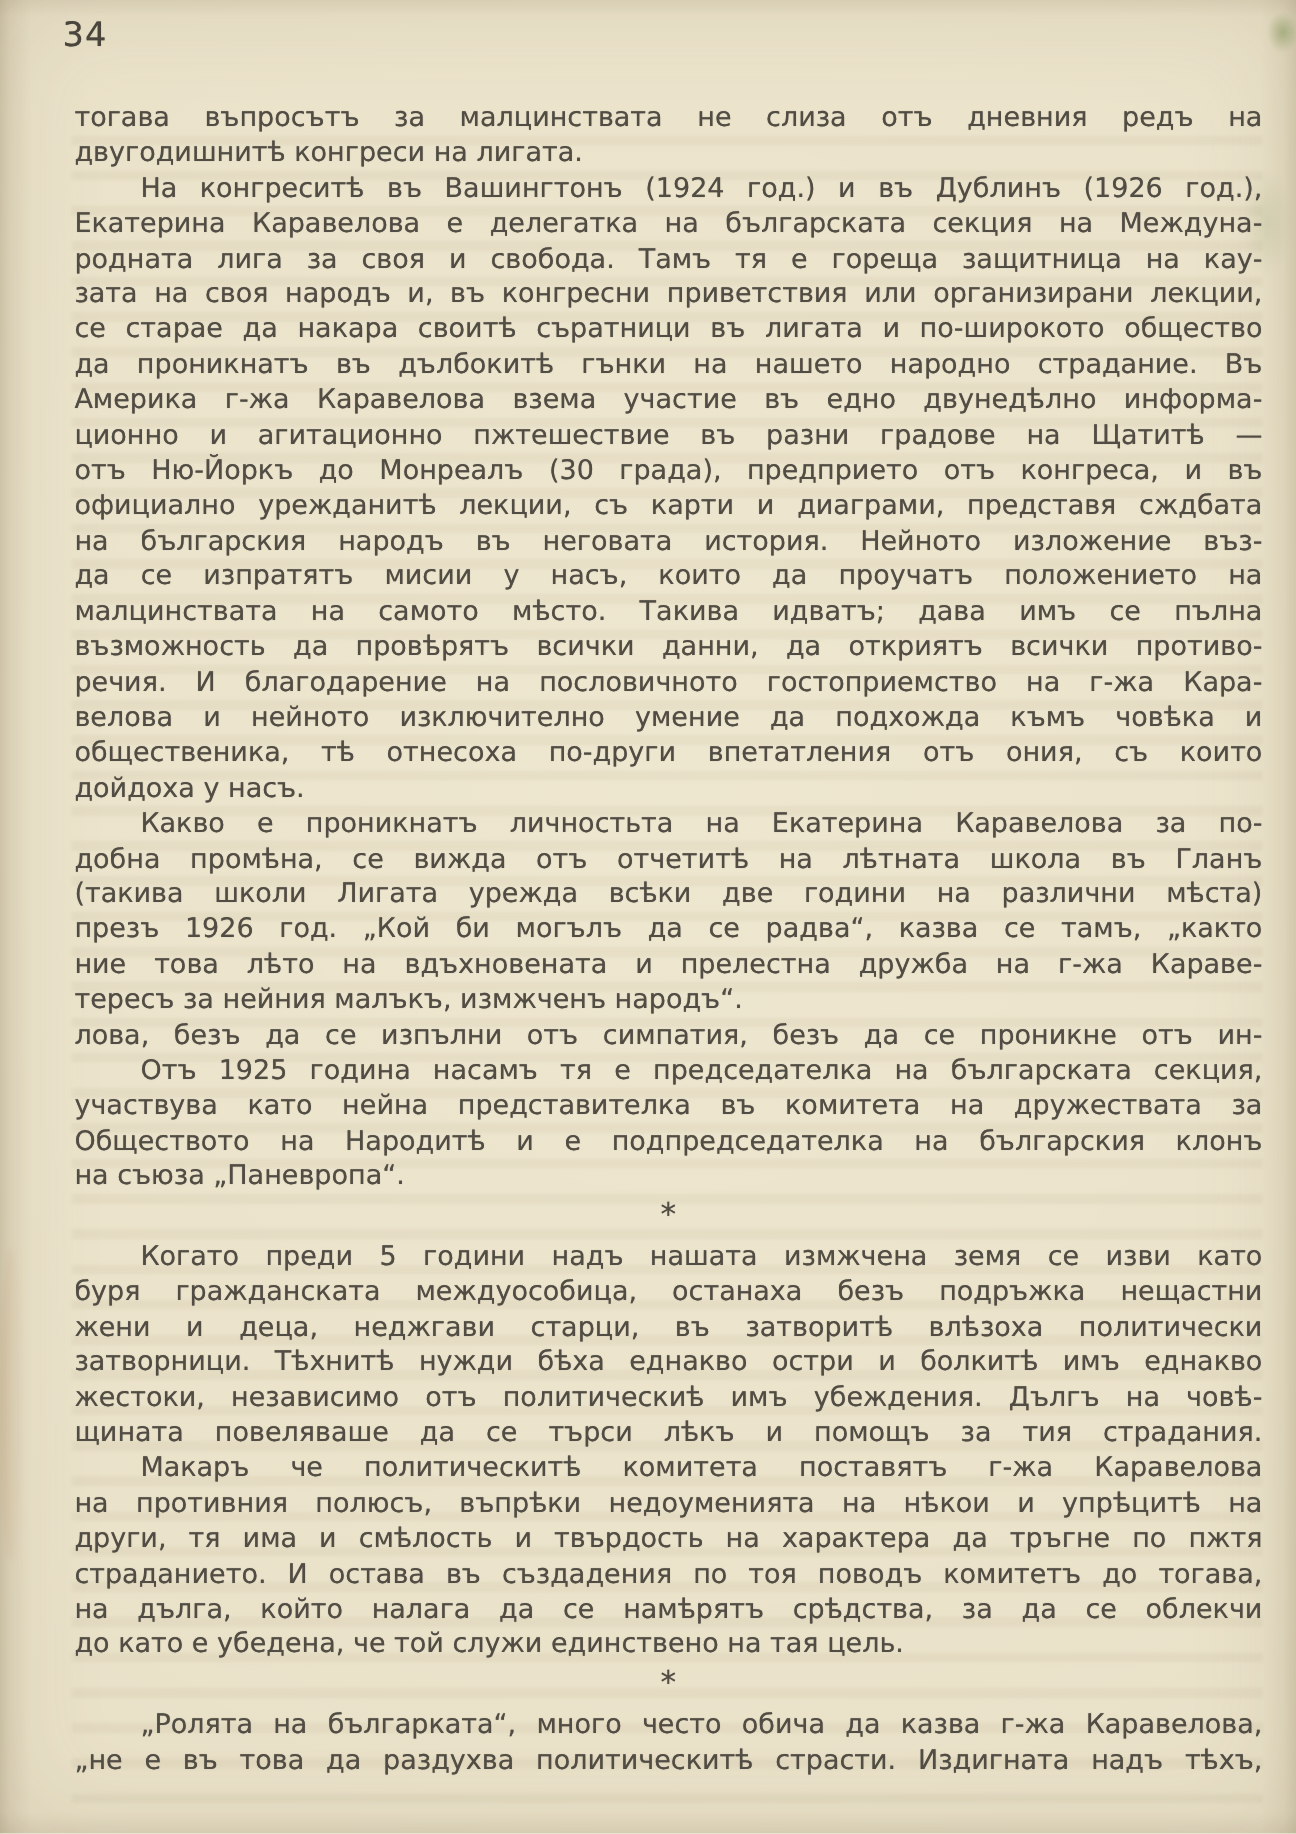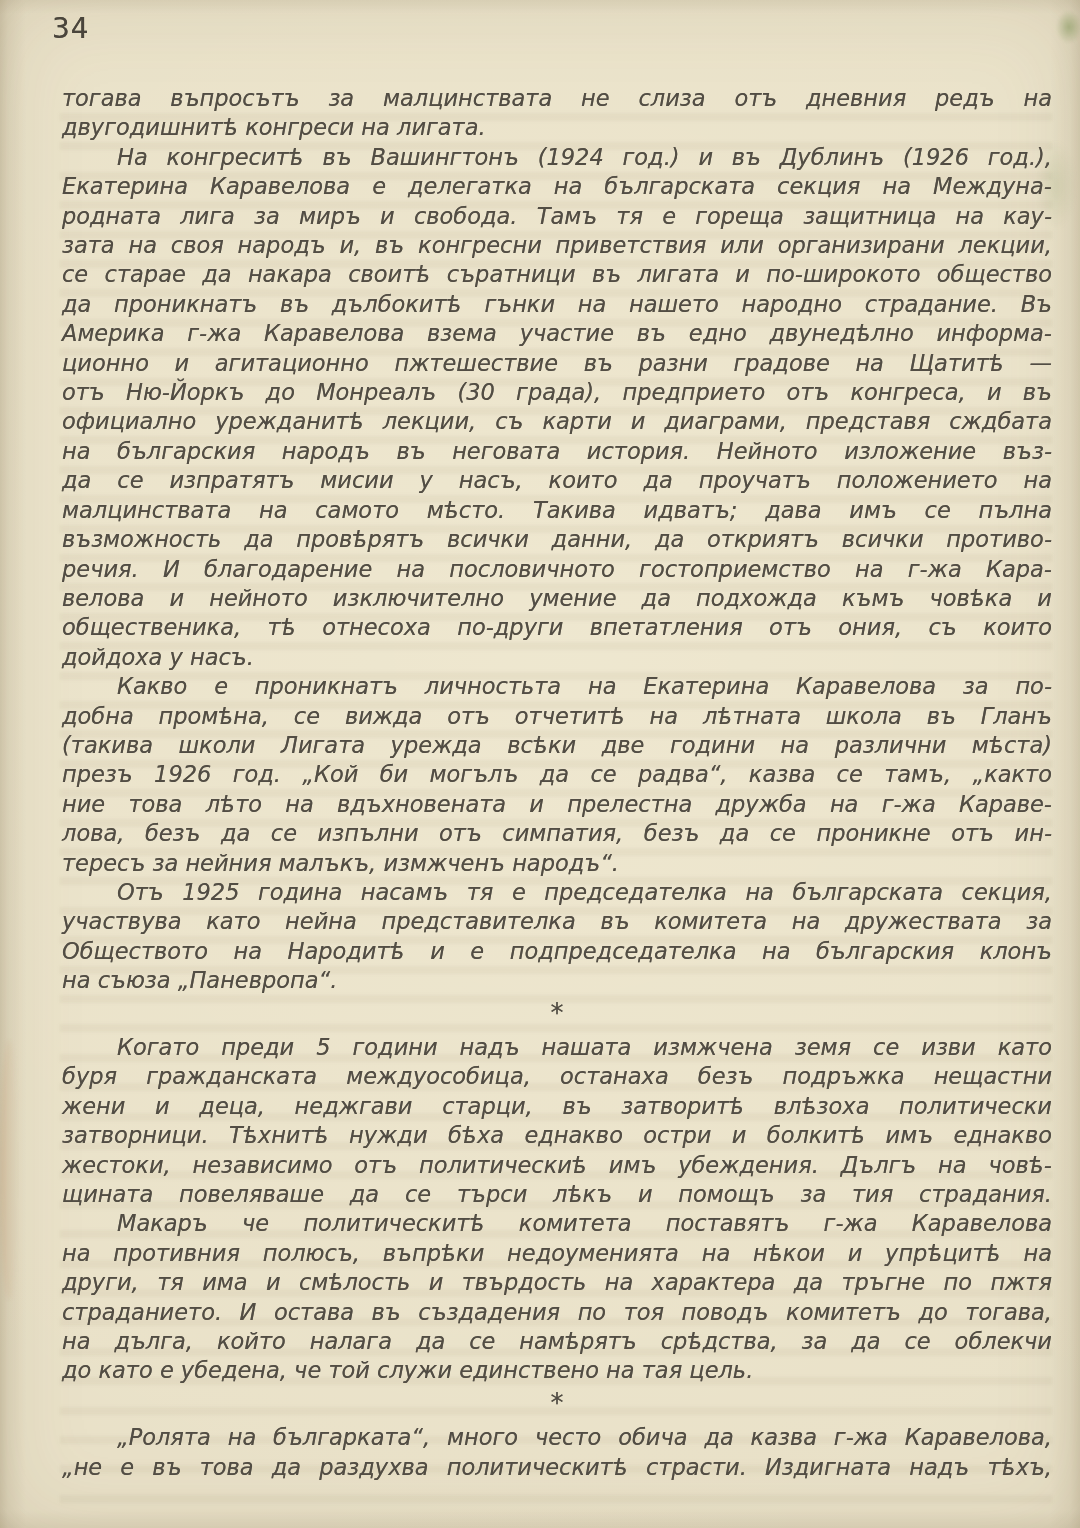--- a/index.html
+++ b/index.html
@@ -62,21 +62,20 @@
     font-size: 22.5px;
     line-height: 29.4px;
     color: #524d44;
     text-shadow: 0 0 0.6px rgba(82,77,68,0.72);
   }
   .line {
     text-align: justify;
     text-align-last: justify;
     white-space: normal;
     min-height: 29.4px;
-    font-style: italic;
   }
   .line.indent { text-indent: 55px; }
   .line.endline { text-align-last: left; }
   .separator {
     text-align: center;
     font-size: 26px;
     line-height: 29.4px;
     height: 29.4px;
     margin: 3px 0 5px 0;
   }
@@ -88,43 +87,43 @@
   <div class="bleed"></div>
   <div class="smudge s1"></div>
   <div class="smudge s2"></div>
   <div class="smudge s3"></div>
   <div class="page-number">34</div>
   <div class="text-block">
       <div class="line">тогава въпросътъ за малцинствата не слиза отъ дневния редъ на</div>
       <div class="line endline">двугодишнитѣ конгреси на лигата.</div>
       <div class="line indent">На конгреситѣ въ Вашингтонъ (1924 год.) и въ Дублинъ (1926 год.),</div>
       <div class="line">Екатерина Каравелова е делегатка на българската секция на Междуна-</div>
-      <div class="line">родната лига за миръ и свобода. Тамъ тя е гореща защитница на кау-</div>
+      <div class="line">родната лига за своя и свобода. Тамъ тя е гореща защитница на кау-</div>
       <div class="line">зата на своя народъ и, въ конгресни приветствия или организирани лекции,</div>
       <div class="line">се старае да накара своитѣ съратници въ лигата и по-широкото общество</div>
       <div class="line">да проникнатъ въ дълбокитѣ гънки на нашето народно страдание. Въ</div>
       <div class="line">Америка г-жа Каравелова взема участие въ едно двунедѣлно информа-</div>
       <div class="line">ционно и агитационно пжтешествие въ разни градове на Щатитѣ —</div>
       <div class="line">отъ Ню-Йоркъ до Монреалъ (30 града), предприето отъ конгреса, и въ</div>
       <div class="line">официално урежданитѣ лекции, съ карти и диаграми, представя сждбата</div>
       <div class="line">на българския народъ въ неговата история. Нейното изложение въз-</div>
       <div class="line">да се изпратятъ мисии у насъ, които да проучатъ положението на</div>
       <div class="line">малцинствата на самото мѣсто. Такива идватъ; дава имъ се пълна</div>
       <div class="line">възможность да провѣрятъ всички данни, да откриятъ всички противо-</div>
       <div class="line">речия. И благодарение на пословичното гостоприемство на г-жа Кара-</div>
       <div class="line">велова и нейното изключително умение да подхожда къмъ човѣка и</div>
       <div class="line">общественика, тѣ отнесоха по-други впетатления отъ ония, съ които</div>
       <div class="line endline">дойдоха у насъ.</div>
       <div class="line indent">Какво е проникнатъ личностьта на Екатерина Каравелова за по-</div>
       <div class="line">добна промѣна, се вижда отъ отчетитѣ на лѣтната школа въ Гланъ</div>
       <div class="line">(такива школи Лигата урежда всѣки две години на различни мѣста)</div>
       <div class="line">презъ 1926 год. „Кой би могълъ да се радва“, казва се тамъ, „както</div>
       <div class="line">ние това лѣто на вдъхновената и прелестна дружба на г-жа Караве-</div>
+      <div class="line endline">тересъ за нейния малъкъ, измжченъ народъ“.</div>
       <div class="line">лова, безъ да се изпълни отъ симпатия, безъ да се проникне отъ ин-</div>
-      <div class="line endline">тересъ за нейния малъкъ, измжченъ народъ“.</div>
       <div class="line indent">Отъ 1925 година насамъ тя е председателка на българската секция,</div>
       <div class="line">участвува като нейна представителка въ комитета на дружествата за</div>
       <div class="line">Обществото на Народитѣ и е подпредседателка на българския клонъ</div>
       <div class="line endline">на съюза „Паневропа“.</div>
       <div class="separator">*</div>
       <div class="line indent">Когато преди 5 години надъ нашата измжчена земя се изви като</div>
       <div class="line">буря гражданската междуособица, останаха безъ подръжка нещастни</div>
       <div class="line">жени и деца, неджгави старци, въ затворитѣ влѣзоха политически</div>
       <div class="line">затворници. Тѣхнитѣ нужди бѣха еднакво остри и болкитѣ имъ еднакво</div>
       <div class="line">жестоки, независимо отъ политическиѣ имъ убеждения. Дългъ на човѣ-</div>

